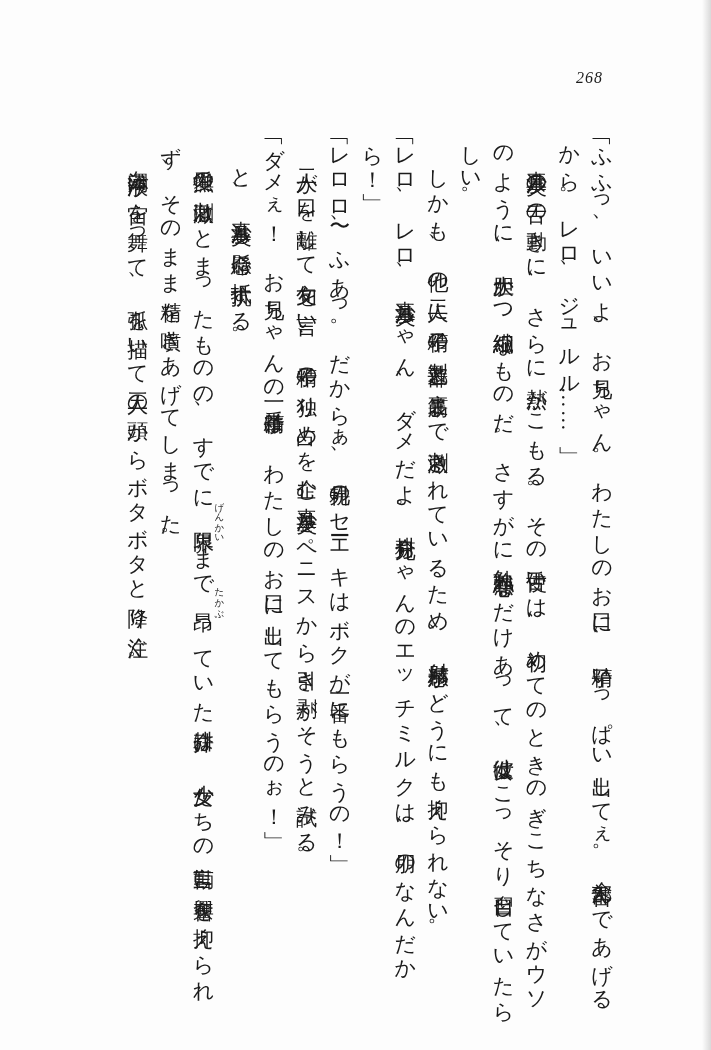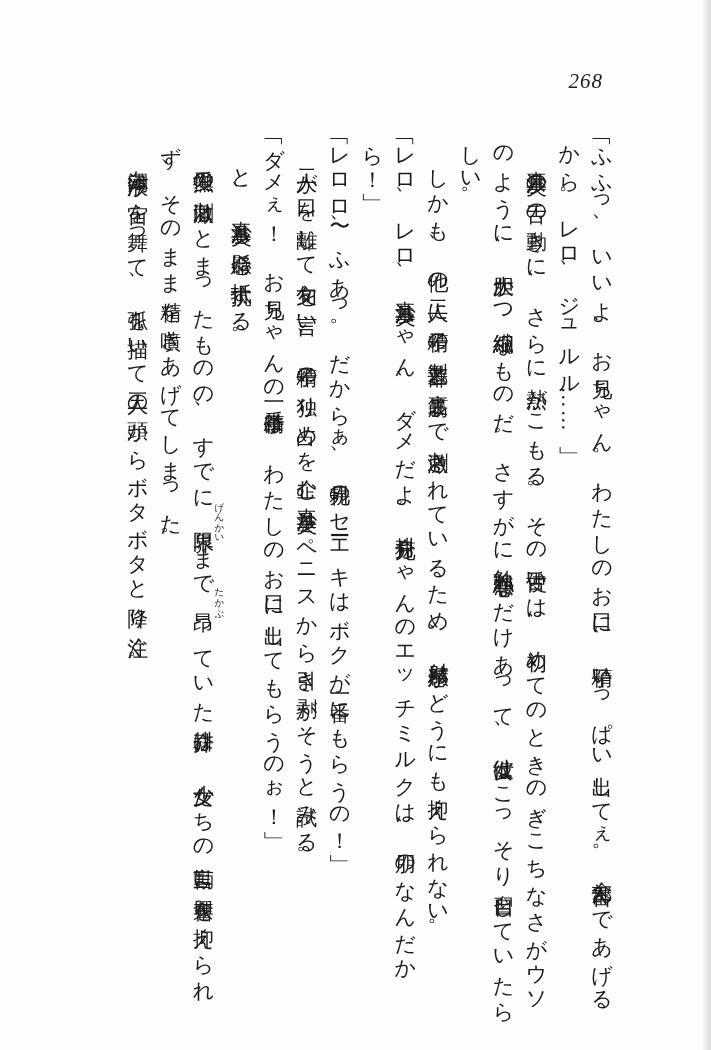--- a/index.html
+++ b/index.html
@@ -25,21 +25,21 @@
     width: 9px;
     height: 100%;
     background: linear-gradient(to right, rgba(0,0,0,0.0), rgba(0,0,0,0.14));
   }
   .page-number {
     position: absolute;
     top: 69px;
     right: 108px;
     font-family: "Liberation Serif", "DejaVu Serif", serif;
     font-style: italic;
-    font-size: 21px;
+    font-size: 16px;
     color: #1c1c1c;
     letter-spacing: 1px;
   }
   .text-block {
     position: absolute;
     top: 131px;
     right: 93px;
     height: 884px;
     writing-mode: vertical-rl;
     text-orientation: mixed;

